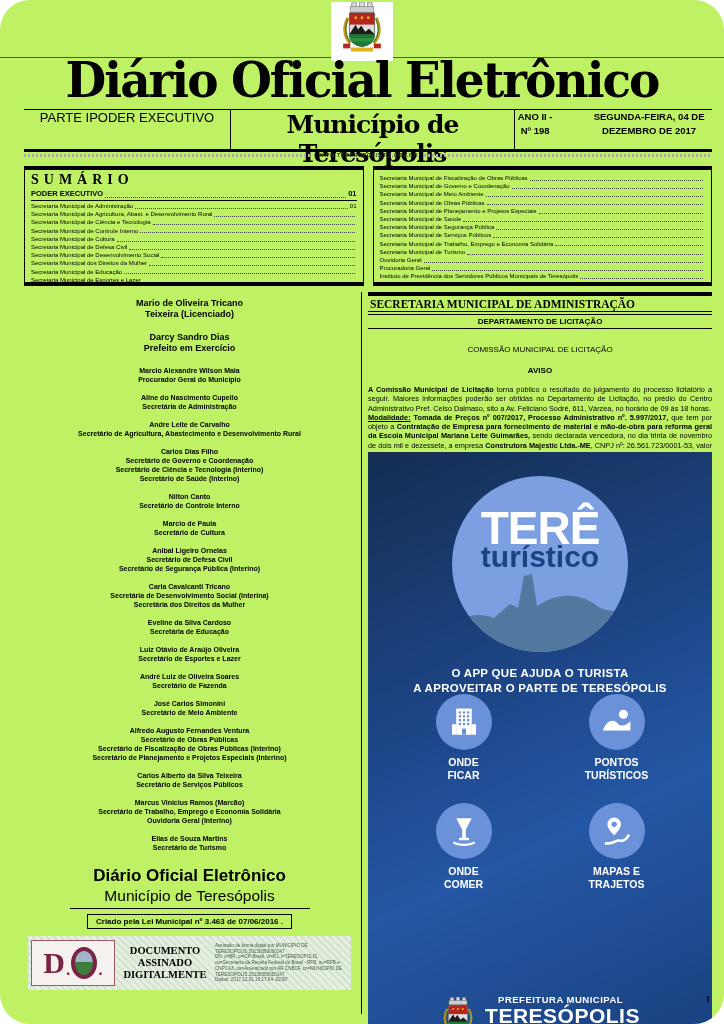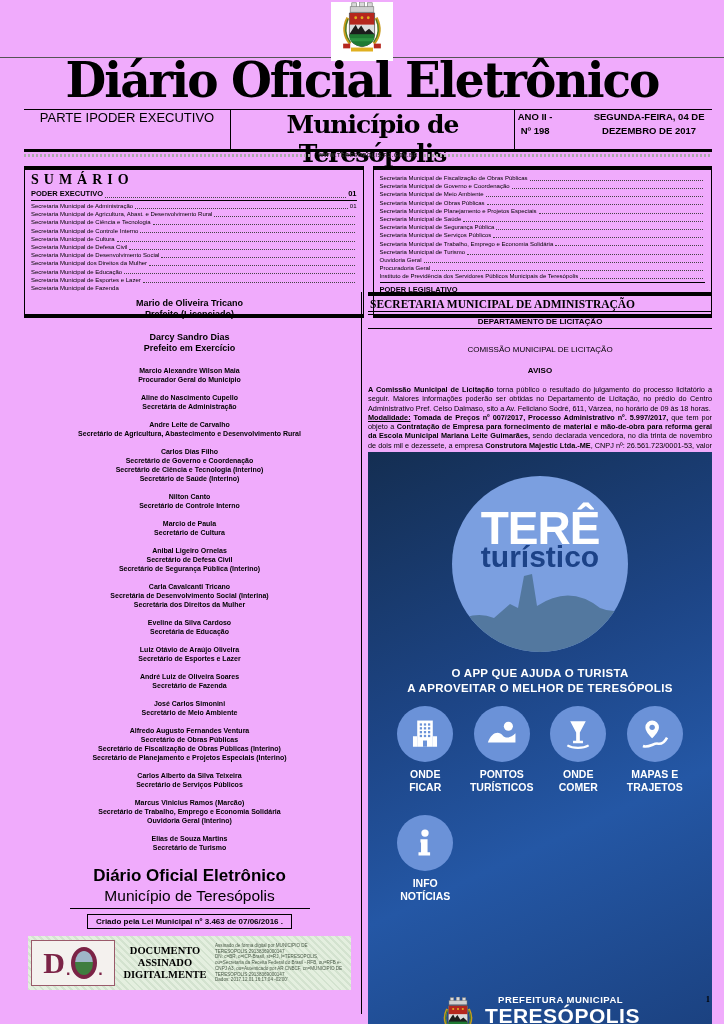--- a/index.html
+++ b/index.html
@@ -1,35 +1,35 @@
 <!DOCTYPE html>
 <html><head>
 <meta charset="utf-8">
 <style>
   html,body{margin:0;padding:0;background:#fff;}
-  .page{position:relative;width:724px;height:1024px;background:#f0abfc;overflow:hidden;
-        font-family:"Liberation Sans",sans-serif;color:#000;}
+  .page{position:relative;width:724px;height:1024px;background:#bef264;overflow:hidden;
+        font-family:"Liberation Sans",sans-serif;color:#000;border-radius:30px;}
   
   .top-rule{position:absolute;top:57px;left:0;right:0;border-top:1px solid #555;}
   .crest-top{position:absolute;top:2px;left:50%;transform:translateX(-50%);background:#fff;padding:0 6px;}
   .masthead-title{position:absolute;top:56px;left:0;right:0;text-align:center;
       font-family:"DejaVu Serif",serif;font-weight:900;font-size:47px;line-height:48px;
       letter-spacing:-2px;transform:scaleY(1.04);}
   .head-row{position:absolute;top:109px;left:24px;right:12px;height:39px;
       border-top:1px solid #000;border-bottom:3px solid #000;display:flex;align-items:stretch;}
   .hcell{display:flex;flex-direction:row;justify-content:center;text-align:center;}
   .hcell-left{width:206px;font-size:13px;line-height:15px;border-right:1px solid #000;}
   .hcell-mid{width:283px;font-family:"DejaVu Serif",serif;font-weight:900;font-size:25px;
       letter-spacing:-1px;border-right:1px solid #000;}
   .hcell-right{flex:1;font-weight:bold;font-size:9.5px;line-height:14px;gap:31px;}
   .url-row{position:absolute;top:152px;left:24px;right:12px;display:flex;align-items:center;gap:6px;}
   .url-flank{flex:1;height:3px;background:repeating-linear-gradient(90deg,#aaa 0 2px,transparent 2px 4px);}
   .url-text{font-size:5.5px;font-weight:bold;color:#333;letter-spacing:.5px;}
   
-  .summary-row{position:absolute;top:166px;left:24px;right:12px;height:152px;display:flex;gap:9px;}
+  .summary-row{position:absolute;top:166px;left:24px;right:12px;height:120px;display:flex;gap:9px;}
   .sum-box{flex:1;border:1.5px solid #000;border-top:4px solid #000;border-bottom:4px solid #000;
       padding:2px 6px 1px 6px;box-sizing:border-box;overflow:hidden;}
   .sum-title{font-family:"Liberation Serif",serif;font-size:14px;letter-spacing:5px;font-weight:600;}
   .toc-row{display:flex;align-items:flex-end;font-size:6px;line-height:8.2px;}
   .toc-head{font-weight:bold;font-size:7.5px;line-height:11px;}
   .dots{flex:1;border-bottom:1px dotted #444;margin:0 2px 1.5px 2px;}
   .sum-rule{border-top:1.5px solid #000;margin:1px 0;}
   
   .columns{position:absolute;top:292px;left:24px;right:12px;height:722px;display:flex;}
   .col-left{width:338px;border-right:1px solid #000;box-sizing:border-box;padding:6px 10px 0 4px;}
@@ -76,22 +76,22 @@
   .banner{position:absolute;top:160px;left:6px;right:0;height:605px;
       background:linear-gradient(155deg,#142e52 0%,#1d4586 38%,#2457a5 62%,#1a3f7c 100%);
       color:#fff;overflow:hidden;}
   .tere-circle{position:absolute;top:24px;left:50%;transform:translateX(-50%);width:176px;height:176px;
       border-radius:50%;background:#7b9fe0;overflow:hidden;text-align:center;}
   .tere-top{font-size:46px;font-weight:900;letter-spacing:-1px;line-height:40px;margin-top:32px;color:#fff;}
   .tere-bottom{font-size:30px;font-weight:800;color:#1c4287;line-height:22px;margin-top:-2px;}
   .tere-mountain{position:absolute;bottom:0;left:0;}
   .tagline{position:absolute;top:214px;left:0;right:0;text-align:center;
       font-weight:bold;font-size:11.5px;line-height:15px;letter-spacing:.3px;}
-  .tiles{position:absolute;top:254px;left:22px;right:22px;display:grid;
-      grid-template-columns:repeat(4,1fr);row-gap:22px;column-gap:6px;}
+  .tiles{position:absolute;top:242px;left:22px;right:22px;display:grid;
+      grid-template-columns:repeat(2,1fr);row-gap:22px;column-gap:6px;}
   .tile{display:flex;flex-direction:column;align-items:center;}
   .tile-circle{width:56px;height:56px;border-radius:50%;background:#6b92d8;
       display:flex;align-items:center;justify-content:center;}
   .tile-label{margin-top:6px;font-weight:bold;font-size:10.5px;line-height:12.5px;
       text-align:center;white-space:pre-line;}
   .banner-footer{position:absolute;bottom:16px;left:0;right:0;display:flex;
       justify-content:center;align-items:center;gap:9px;}
   .bf-text{text-align:left;}
   .bf-l1{font-size:9.5px;font-weight:bold;letter-spacing:.5px;line-height:11px;padding-left:13px;}
   .bf-l2{font-size:21px;font-weight:900;letter-spacing:.5px;line-height:22px;}
@@ -335,21 +335,21 @@
   </div>
 
   <div class="columns">
 
     <div class="col-left">
       <div class="officials">
         <div>
 
             <div class="official official-big">
               <div>Mario de Oliveira Tricano</div>
-              <div class="official-roles">Prefeito (Licenciado)</div>
+              <div class="official-roles">Teixeira (Licenciado)</div>
             </div>
 
             <div class="official official-big">
               <div>Darcy Sandro Dias</div>
               <div class="official-roles">Prefeito em Exercício</div>
             </div>
           </div>
         <div>
 
             <div class="official">
@@ -485,21 +485,21 @@
       <div class="banner">
         <div class="tere-circle">
           <div class="tere-top">TERÊ</div>
           <div class="tere-bottom">turístico</div>
           <svg class="tere-mountain" width="176" height="86" viewBox="0 0 176 86">
             <path d="M0 86 L0 58 Q22 44 42 52 L58 38 L66 42 L72 10 L80 8 L85 40 Q118 18 148 42 Q162 48 176 42 L176 86 Z" fill="#53789f"></path>
           </svg>
         </div>
         <div class="tagline">
           <div>O APP QUE AJUDA O TURISTA</div>
-          <div>A APROVEITAR O MELHOR DE TERESÓPOLIS</div>
+          <div>A APROVEITAR O PARTE DE TERESÓPOLIS</div>
         </div>
 
         <div class="tiles">
           <div class="tile">
             <div class="tile-circle">
               <svg width="34" height="34" viewBox="0 0 24 24">
                 <path fill="#fff" d="M6.5 2.5h11V21h-11z"></path>
                 <g fill="#6b92d8">
                   <rect x="8.3" y="4.5" width="1.6" height="1.6"></rect>
                     <rect x="11.2" y="4.5" width="1.6" height="1.6"></rect>
@@ -545,30 +545,20 @@
             <div class="tile-circle">
               <svg width="34" height="34" viewBox="0 0 24 24">
                 <path fill="#fff" d="M10 2.5a4.8 4.8 0 0 1 4.8 4.8C14.8 10.8 10 15 10 15S5.2 10.8 5.2 7.3A4.8 4.8 0 0 1 10 2.5z"></path>
                 <circle cx="10" cy="7.3" r="1.9" fill="#6b92d8"></circle>
                 <path fill="none" stroke="#fff" stroke-width="1.8" d="M3.5 20.5c4 1.6 7.5-2.2 10.5-1.7 3 .5 4.8-1 6.5-4.3"></path>
               </svg>
             </div>
             <div class="tile-label">MAPAS E
 TRAJETOS</div>
           </div>
-          <div class="tile">
-            <div class="tile-circle">
-              <svg width="34" height="34" viewBox="0 0 24 24">
-                <circle cx="12" cy="5" r="2.6" fill="#fff"></circle>
-                <path fill="#fff" d="M8.8 9.4h5v9.2h1.8v2.2H7.4v-2.2h1.8v-7H8.8Z"></path>
-              </svg>
-            </div>
-            <div class="tile-label">INFO
-NOTÍCIAS</div>
-          </div>
         </div>
 
         <div class="banner-footer">
           <svg width="36" height="42" viewBox="0 0 60 70">
               <use href="#crest"></use>
             </svg>
           <div class="bf-text">
             <div class="bf-l1">PREFEITURA MUNICIPAL</div>
             <div class="bf-l2">TERESÓPOLIS</div>
             <div class="bf-l3">SECRETARIA DE TURISMO</div>

